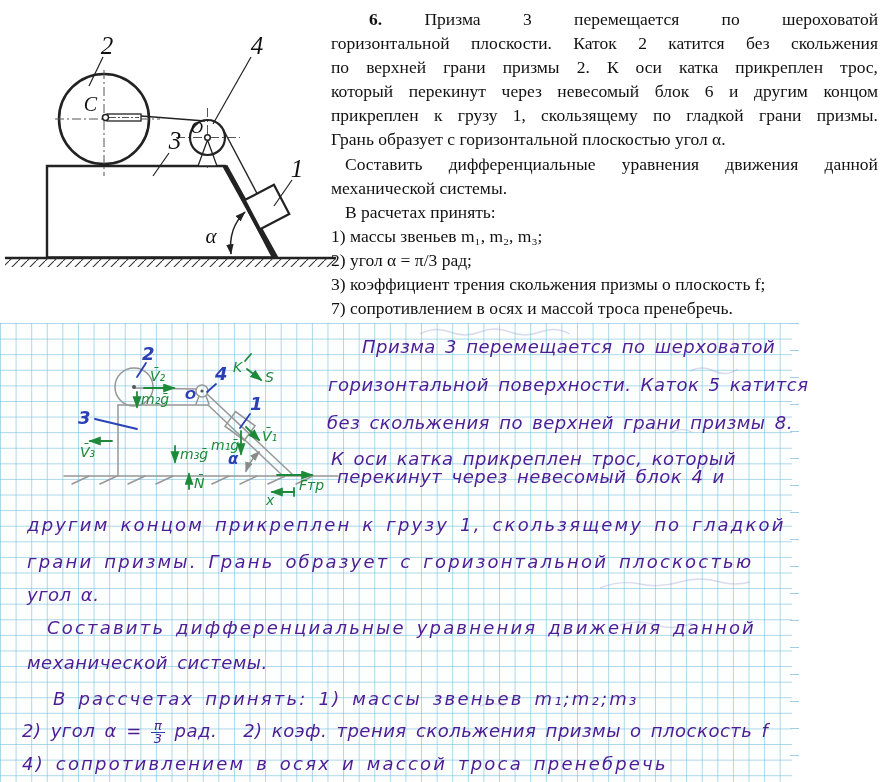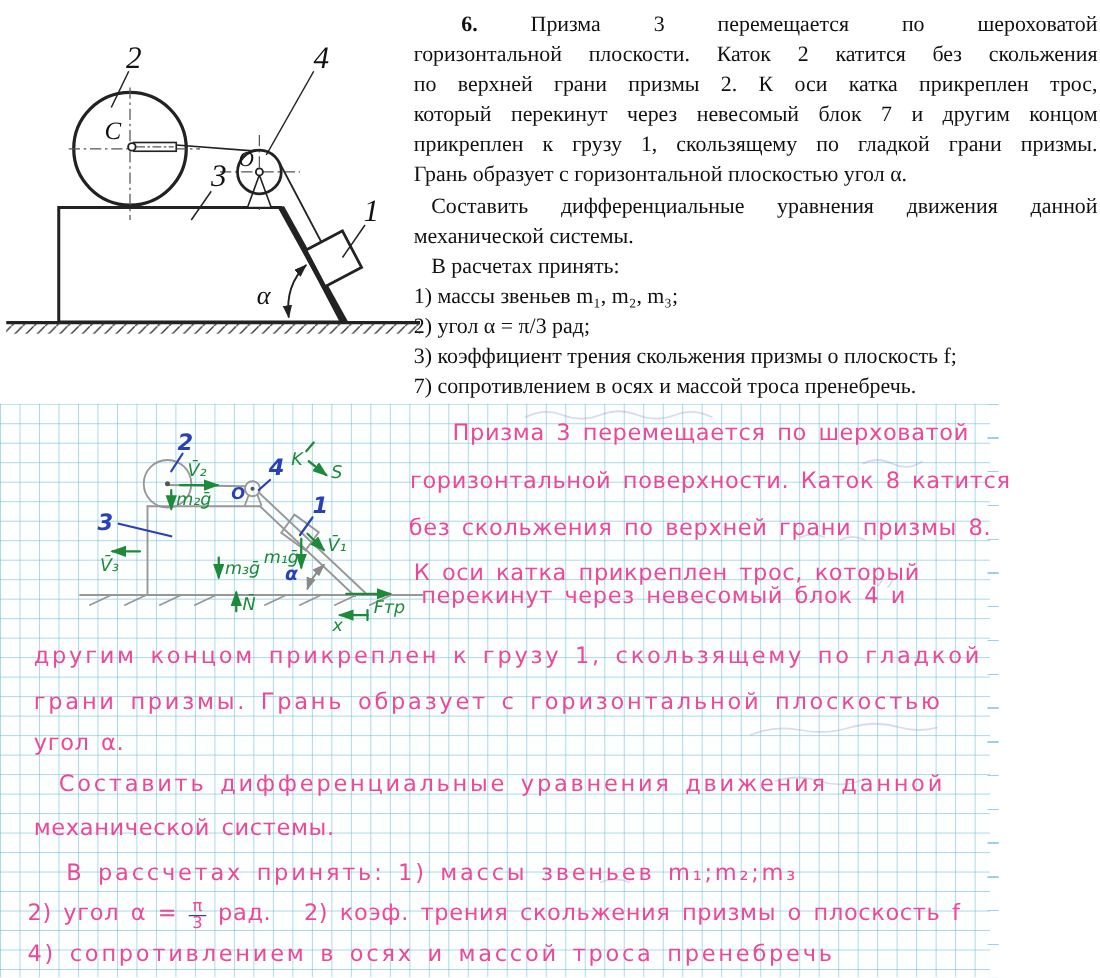--- a/index.html
+++ b/index.html
@@ -12,22 +12,22 @@
   .ind1{padding-left:14px;box-sizing:border-box;}
   .ind2{padding-left:38px;box-sizing:border-box;}
   
   .paper{position:absolute;left:0;top:323px;width:792px;height:459px;background-color:#fdfefe;
     background-image:linear-gradient(rgba(105,185,218,.55) 1px,transparent 1px),
                      linear-gradient(90deg,rgba(105,185,218,.55) 1px,transparent 1px);
     background-size:15.6px 15.6px;}
   .paper-edge{position:absolute;left:790px;top:323px;width:9px;height:459px;
     background:repeating-linear-gradient(180deg,#9ecfe8 0 1px,transparent 1px 27px);}
   
-  .hl{position:absolute;font-family:"DejaVu Sans",sans-serif;
-      font-size:18px;color:#ec4899;letter-spacing:.5px;word-spacing:3px;white-space:nowrap;}
+  .hl{position:absolute;font-family:"DejaVu Sans",sans-serif;font-style:italic;
+      font-size:18px;color:#4c1d95;letter-spacing:.5px;word-spacing:3px;white-space:nowrap;}
   .hl.wide{letter-spacing:2.2px;text-align:center;}
   .frac{display:inline-block;text-align:center;vertical-align:-6px;font-size:13px;line-height:.95;}
   .frac .num{display:block;border-bottom:1.5px solid #2940b6;padding:0 3px;}
   .frac .den{display:block;}
   .gap2{display:inline-block;width:26px;}
   
   svg{position:absolute;overflow:visible;}
   .figlabel{font-family:"Liberation Serif",serif;font-style:italic;fill:#111;}
   .glabel{font-family:"DejaVu Sans",sans-serif;font-style:italic;fill:#1d8a3a;font-size:14px;}
   .blabel{font-family:"DejaVu Sans",sans-serif;font-style:italic;fill:#2940b6;font-weight:bold;}
@@ -91,21 +91,21 @@
     <text class="figlabel" x="297" y="177" font-size="25" text-anchor="middle">1</text>
     <text class="figlabel" x="97" y="111" font-size="20" text-anchor="end">C</text>
     <text class="figlabel" x="203" y="133" font-size="17" text-anchor="end">O</text>
     <text class="figlabel" x="211" y="243" font-size="21" text-anchor="middle">α</text>
   </svg>
 
   <div>
     <div class="pl just ind2" style="top:7px"><b>6.</b> <span>Призма 3 перемещается по шероховатой</span></div>
     <div class="pl just" style="top:31px">горизонтальной плоскости. Каток 2 катится без скольжения</div>
     <div class="pl just" style="top:55px">по верхней грани призмы 2. К оси катка прикреплен трос,</div>
-    <div class="pl just" style="top:79px">который перекинут через невесомый блок 7 и другим концом</div>
+    <div class="pl just" style="top:79px">который перекинут через невесомый блок 6 и другим концом</div>
     <div class="pl just" style="top:103px">прикреплен к грузу 1, скользящему по гладкой грани призмы.</div>
     <div class="pl" style="top:127px">Грань образует с горизонтальной плоскостью угол α.</div>
     <div class="pl just ind1" style="top:152px">Составить дифференциальные уравнения движения данной</div>
     <div class="pl" style="top:176px">механической системы.</div>
     <div class="pl ind1" style="top:200px">В расчетах принять:</div>
     <div class="pl" style="top:224px">1) массы звеньев m₁, m₂, m₃;</div>
     <div class="pl" style="top:248px">2) угол α = π/3 рад;</div>
     <div class="pl" style="top:272px">3) коэффициент трения скольжения призмы о плоскость f;</div>
     <div class="pl" style="top:296px">7) сопротивлением в осях и массой троса пренебречь.</div>
   </div>
@@ -188,21 +188,21 @@
     <text class="blabel" x="142" y="360" font-size="18">2</text>
     <text class="blabel" x="215" y="380" font-size="18">4</text>
     <text class="blabel" x="78" y="424" font-size="18">3</text>
     <text class="blabel" x="250" y="410" font-size="18">1</text>
     <text class="blabel" x="185" y="399" font-size="13">O</text>
     <text class="blabel" x="228" y="464" font-size="15">α</text>
   </svg>
 
   <div>
     <div class="hl" style="left:362px;top:336px">Призма 3 перемещается по шерховатой</div>
-    <div class="hl" style="left:328px;top:374px">горизонтальной поверхности. Каток 8 катится</div>
+    <div class="hl" style="left:328px;top:374px">горизонтальной поверхности. Каток 5 катится</div>
     <div class="hl" style="left:327px;top:412px">без скольжения по верхней грани призмы 8.</div>
     <div class="hl" style="left:331px;top:448px">К оси катка прикреплен трос, который</div>
     <div class="hl" style="left:337px;top:466px">перекинут через невесомый блок 4 и</div>
     <div class="hl wide" style="left:27px;top:514px">другим концом прикреплен к грузу 1, скользящему по гладкой</div>
     <div class="hl wide" style="left:27px;top:551px">грани призмы. Грань образует с горизонтальной плоскостью</div>
     <div class="hl" style="left:27px;top:584px">угол α.</div>
     <div class="hl wide" style="left:47px;top:617px">Составить дифференциальные уравнения движения данной</div>
     <div class="hl" style="left:27px;top:652px">механической системы.</div>
     <div class="hl wide" style="left:53px;top:688px">В рассчетах принять: 1) массы звеньев m₁;m₂;m₃</div>
     <div class="hl" style="left:22px;top:720px"><span>2) угол α = </span><span class="frac"><span class="num">π</span><span class="den">3</span></span><span> рад.</span><span class="gap2"></span><span>2) коэф. трения скольжения призмы о плоскость f</span></div>

